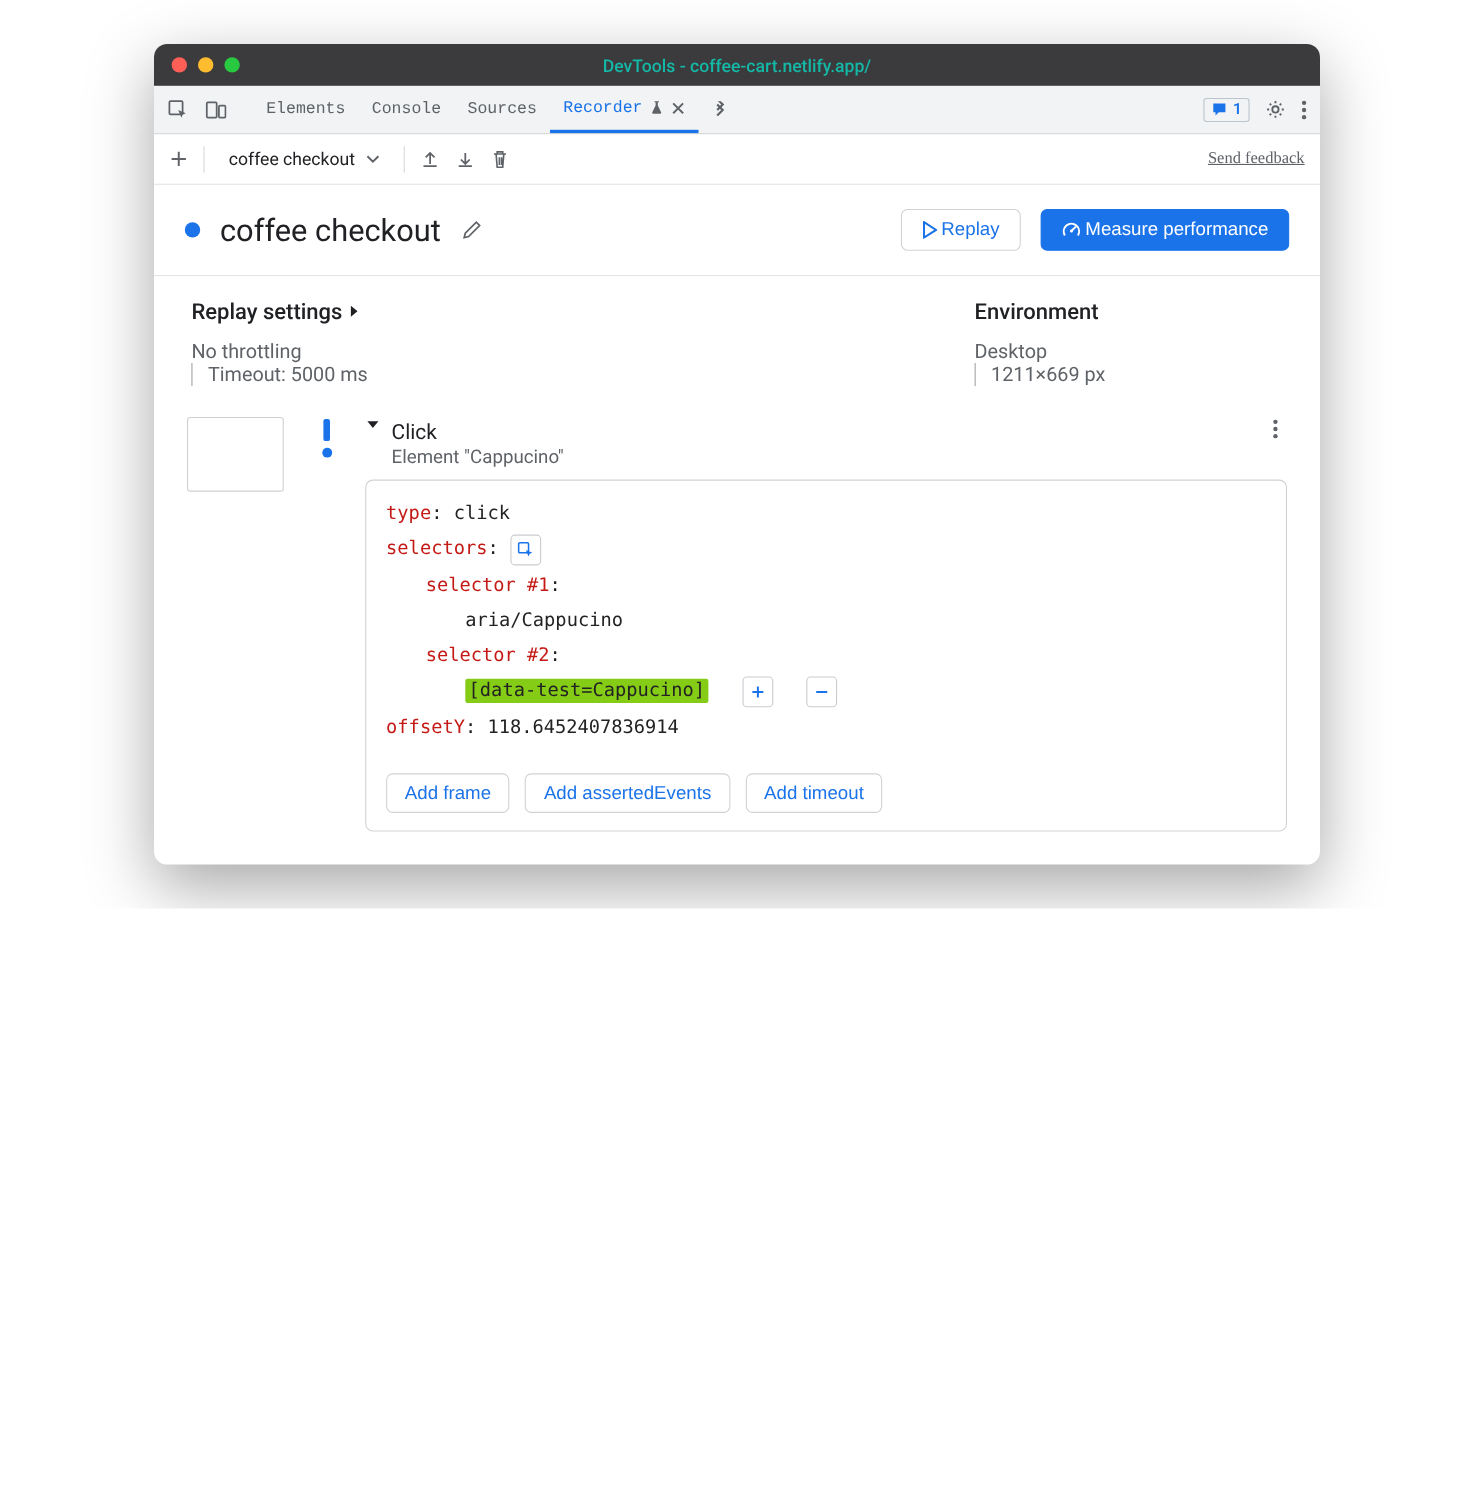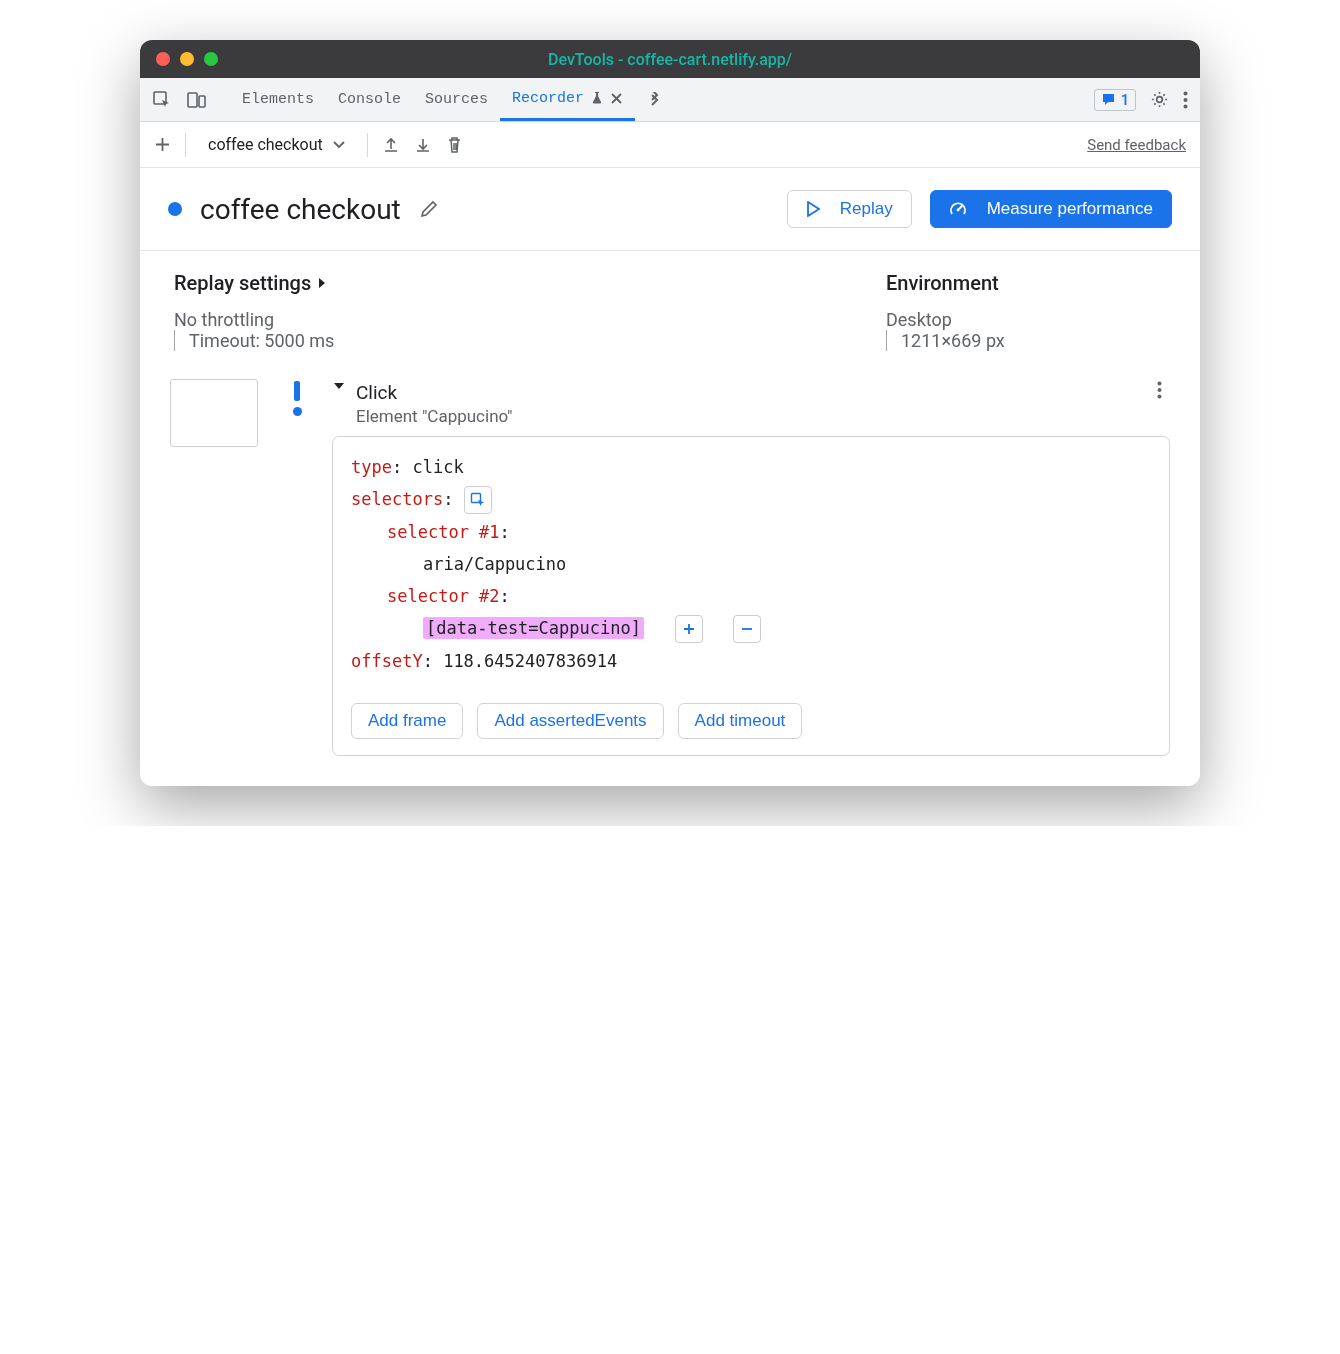--- a/index.html
+++ b/index.html
@@ -79,31 +79,31 @@
   gap: 14px;
 }
 .toolbar .vsep { width: 1px; height: 24px; background: #d8d8d8; }
 .dropdown {
   display: flex; align-items: center; gap: 10px;
   font-size: 16px; color: #202124;
   padding: 0 8px; cursor: pointer;
 }
 .send-feedback {
   margin-left: auto; color: #5f6368; font-size: 15px;
-  text-decoration: underline; cursor: pointer;
+  text-decoration: underline; cursor: pointer; font-family: Liberation Serif, serif;
 }
 .header-row {
   display: flex; align-items: center; padding: 22px 28px;
   gap: 18px;
 }
 .blue-dot { width: 14px; height: 14px; border-radius: 50%; background: #1a73e8; flex-shrink: 0; }
 .recording-title { font-size: 28px; color: #202124; }
 .btn {
   border: 1px solid #d0d3d6; background: #fff; border-radius: 6px;
-  padding: 8px 18px; font-size: 17px; display: flex; align-items: center; gap: 20px;
+  padding: 8px 18px; font-size: 17px; display: flex; align-items: center; gap: 4px;
   cursor: pointer;
 }
 .btn-replay { color: #1a73e8; }
 .btn-primary { background: #1a73e8; color: #fff; border-color: #1a73e8; }
 .header-spacer { flex: 1; }
 .divider { height: 1px; background: #e4e4e4; }
 .settings-row {
   display: flex; padding: 20px 34px 26px; gap: 60px;
 }
 .settings-col { flex: 1; }
@@ -127,21 +127,21 @@
 .step-subtitle { font-size: 17px; color: #5f6368; margin-top: 2px; }
 .step-menu { margin-left: auto; color: #5f6368; cursor: pointer; padding-right: 8px; }
 .step-body {
   border: 1px solid #d0d3d6; border-radius: 7px; padding: 14px 18px 16px;
   font-family: Menlo, Monaco, Consolas, monospace; font-size: 17px; line-height: 1.9;
 }
 .k { color: #c41a16; }
 .v { color: #222; }
 .indent1 { padding-left: 36px; }
 .indent2 { padding-left: 72px; }
-.inline-hl { background: #f0abfc; border-radius: 2px; padding: 1px 3px; }
+.inline-hl { background: #84cc16; border-radius: 2px; padding: 1px 3px; }
 .iconbox {
   display: inline-flex; align-items: center; justify-content: center;
   width: 28px; height: 28px; border: 1px solid #c9ccd0; border-radius: 4px;
   vertical-align: middle; cursor: pointer;
   color: #1a73e8;
 }
 .step-actions { display: flex; gap: 14px; margin-top: 26px; }
 .action-btn {
   border: 1px solid #d0d3d6; background: #fff; border-radius: 6px;
   padding: 7px 16px; font-size: 17px; color: #1a73e8; cursor: pointer;

